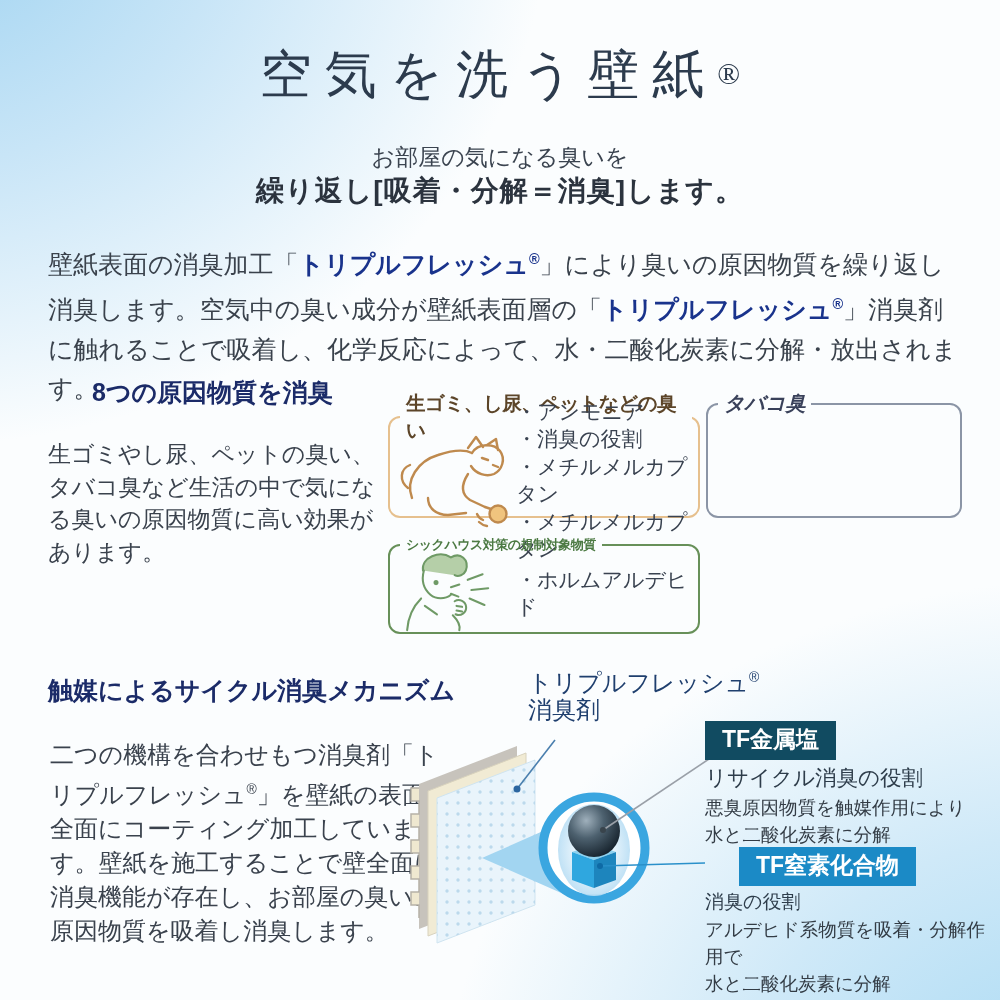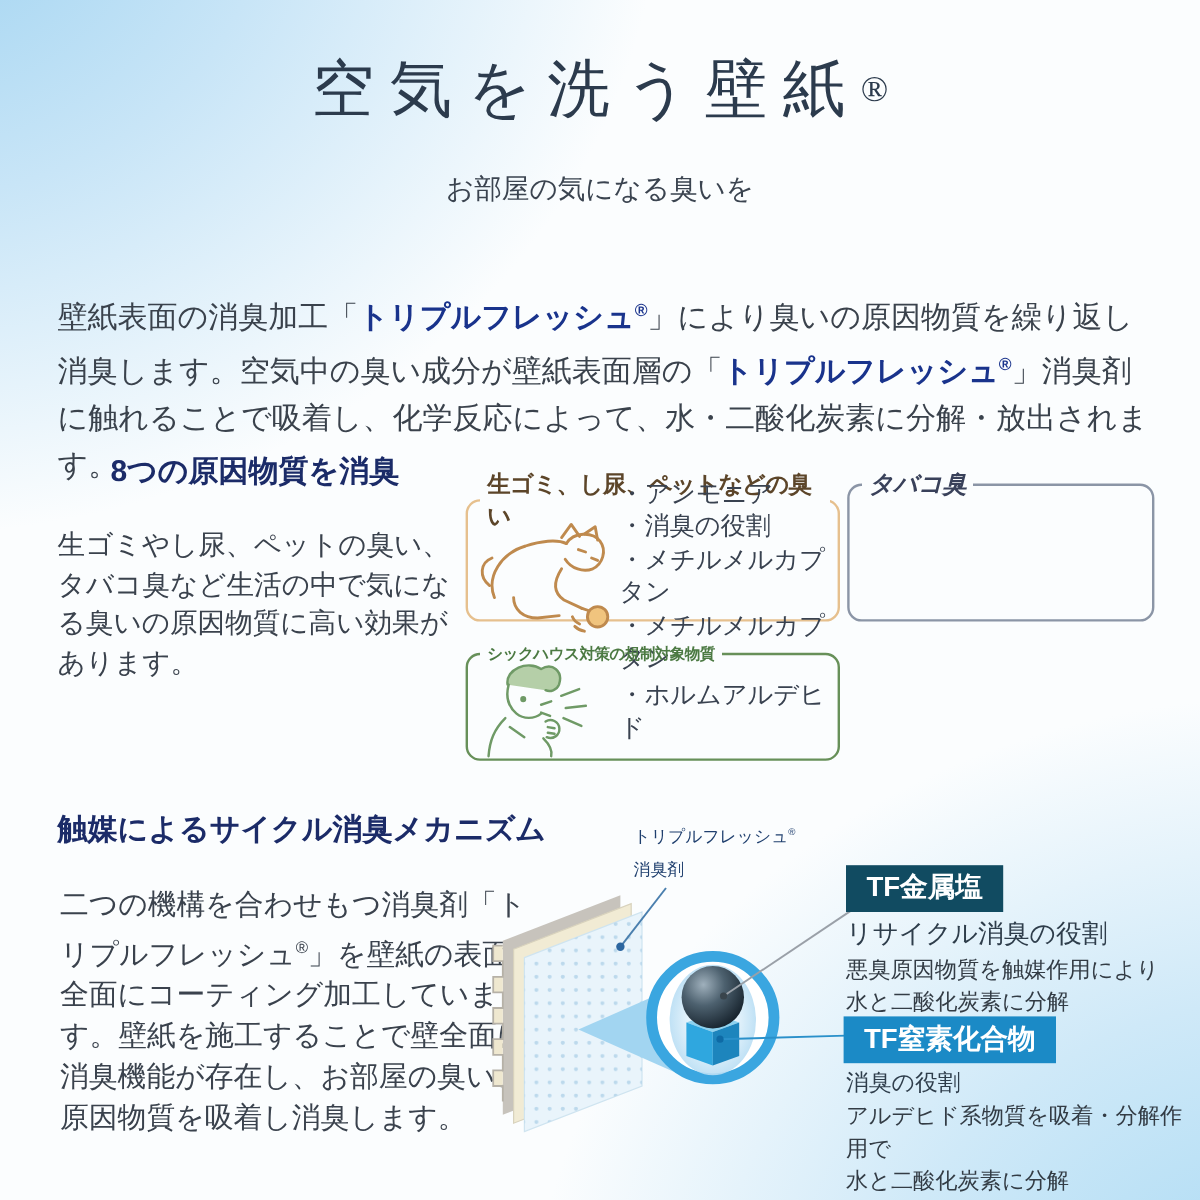--- a/index.html
+++ b/index.html
@@ -42,38 +42,39 @@
   .box-sick    { left:388px; top:536px; width:294px; height:94px;  border:2px solid #679059; }
   .box-sick legend    { font-size:13px; color:#4c7a43; letter-spacing:-0.5px; }
   .box-body { display:flex; align-items:center; height:100%; }
   .box-body ul { list-style:none; margin:0; padding:0; font-size:21px; line-height:27.5px; color:#394250; }
   .icon-wrap { flex:none; }
 
   .h-mech { top:674px; left:48px; }
   .mech-body { top:738px; left:50px; width:404px; margin:0; font-size:24px; line-height:34px; color:#3a424d; }
 
   .diagram-svg { left:400px; top:690px; }
-  .layer-label { top:680px; left:528px; font-size:14px; line-height:27px; color:#1f3f6e; }
+  .layer-label { top:664px; left:528px; font-size:24px; line-height:27px; color:#1f3f6e; }
 
   .badge { color:#fff; font-size:23px; font-weight:bold; padding:3px 17px 5px 17px; }
   .badge-metal    { top:721px; left:705px; background:#114b61; }
-  .badge-nitrogen { top:847px; left:703px; background:#1b8ac6; }
+  .badge-nitrogen { top:847px; left:739px; background:#1b8ac6; }
   .role-title-metal    { top:763px; left:705px; font-size:21.5px; color:#2e3d4b; }
   .role-desc-metal     { top:794px; left:705px; font-size:18.5px; line-height:27px; color:#333c45; }
   .role-title-nitrogen { top:889px; left:705px; font-size:19px; color:#2e3d4b; }
   .role-desc-nitrogen  { top:916px; left:705px; font-size:18.5px; line-height:27px; color:#333c45; }
 </style>
 </head>
 <body>
 
 <div class="page">
 
   <h1 class="title"><span>空気を洗う壁紙</span><span class="title-reg">®</span></h1>
 
   <div class="abs sub1">お部屋の気になる臭いを</div>
+  <div class="abs sub2">繰り返し[吸着・分解＝消臭]します。</div>
 
   <p class="abs intro"><span>壁紙表面の消臭加工「</span><span class="brand">トリプルフレッシュ</span><sup class="reg brand-reg">®</sup><span>」により臭いの原因物質を繰り返し消臭します。空気中の臭い成分が壁紙表面層の「</span><span class="brand">トリプルフレッシュ</span><sup class="reg brand-reg">®</sup><span>」消臭剤に触れることで吸着し、化学反応によって、水・二酸化炭素に分解・放出されます。</span></p>
 
   <h2 class="abs h-section h-odor">8つの原因物質を消臭</h2>
   <div class="abs odor-body">生ゴミやし尿、ペットの臭い、タバコ臭など生活の中で気になる臭いの原因物質に高い効果があります。</div>
 
   <fieldset class="box box-waste">
     <legend>生ゴミ、し尿、ペットなどの臭い</legend>
     <div class="box-body">
       <span class="icon-wrap">

